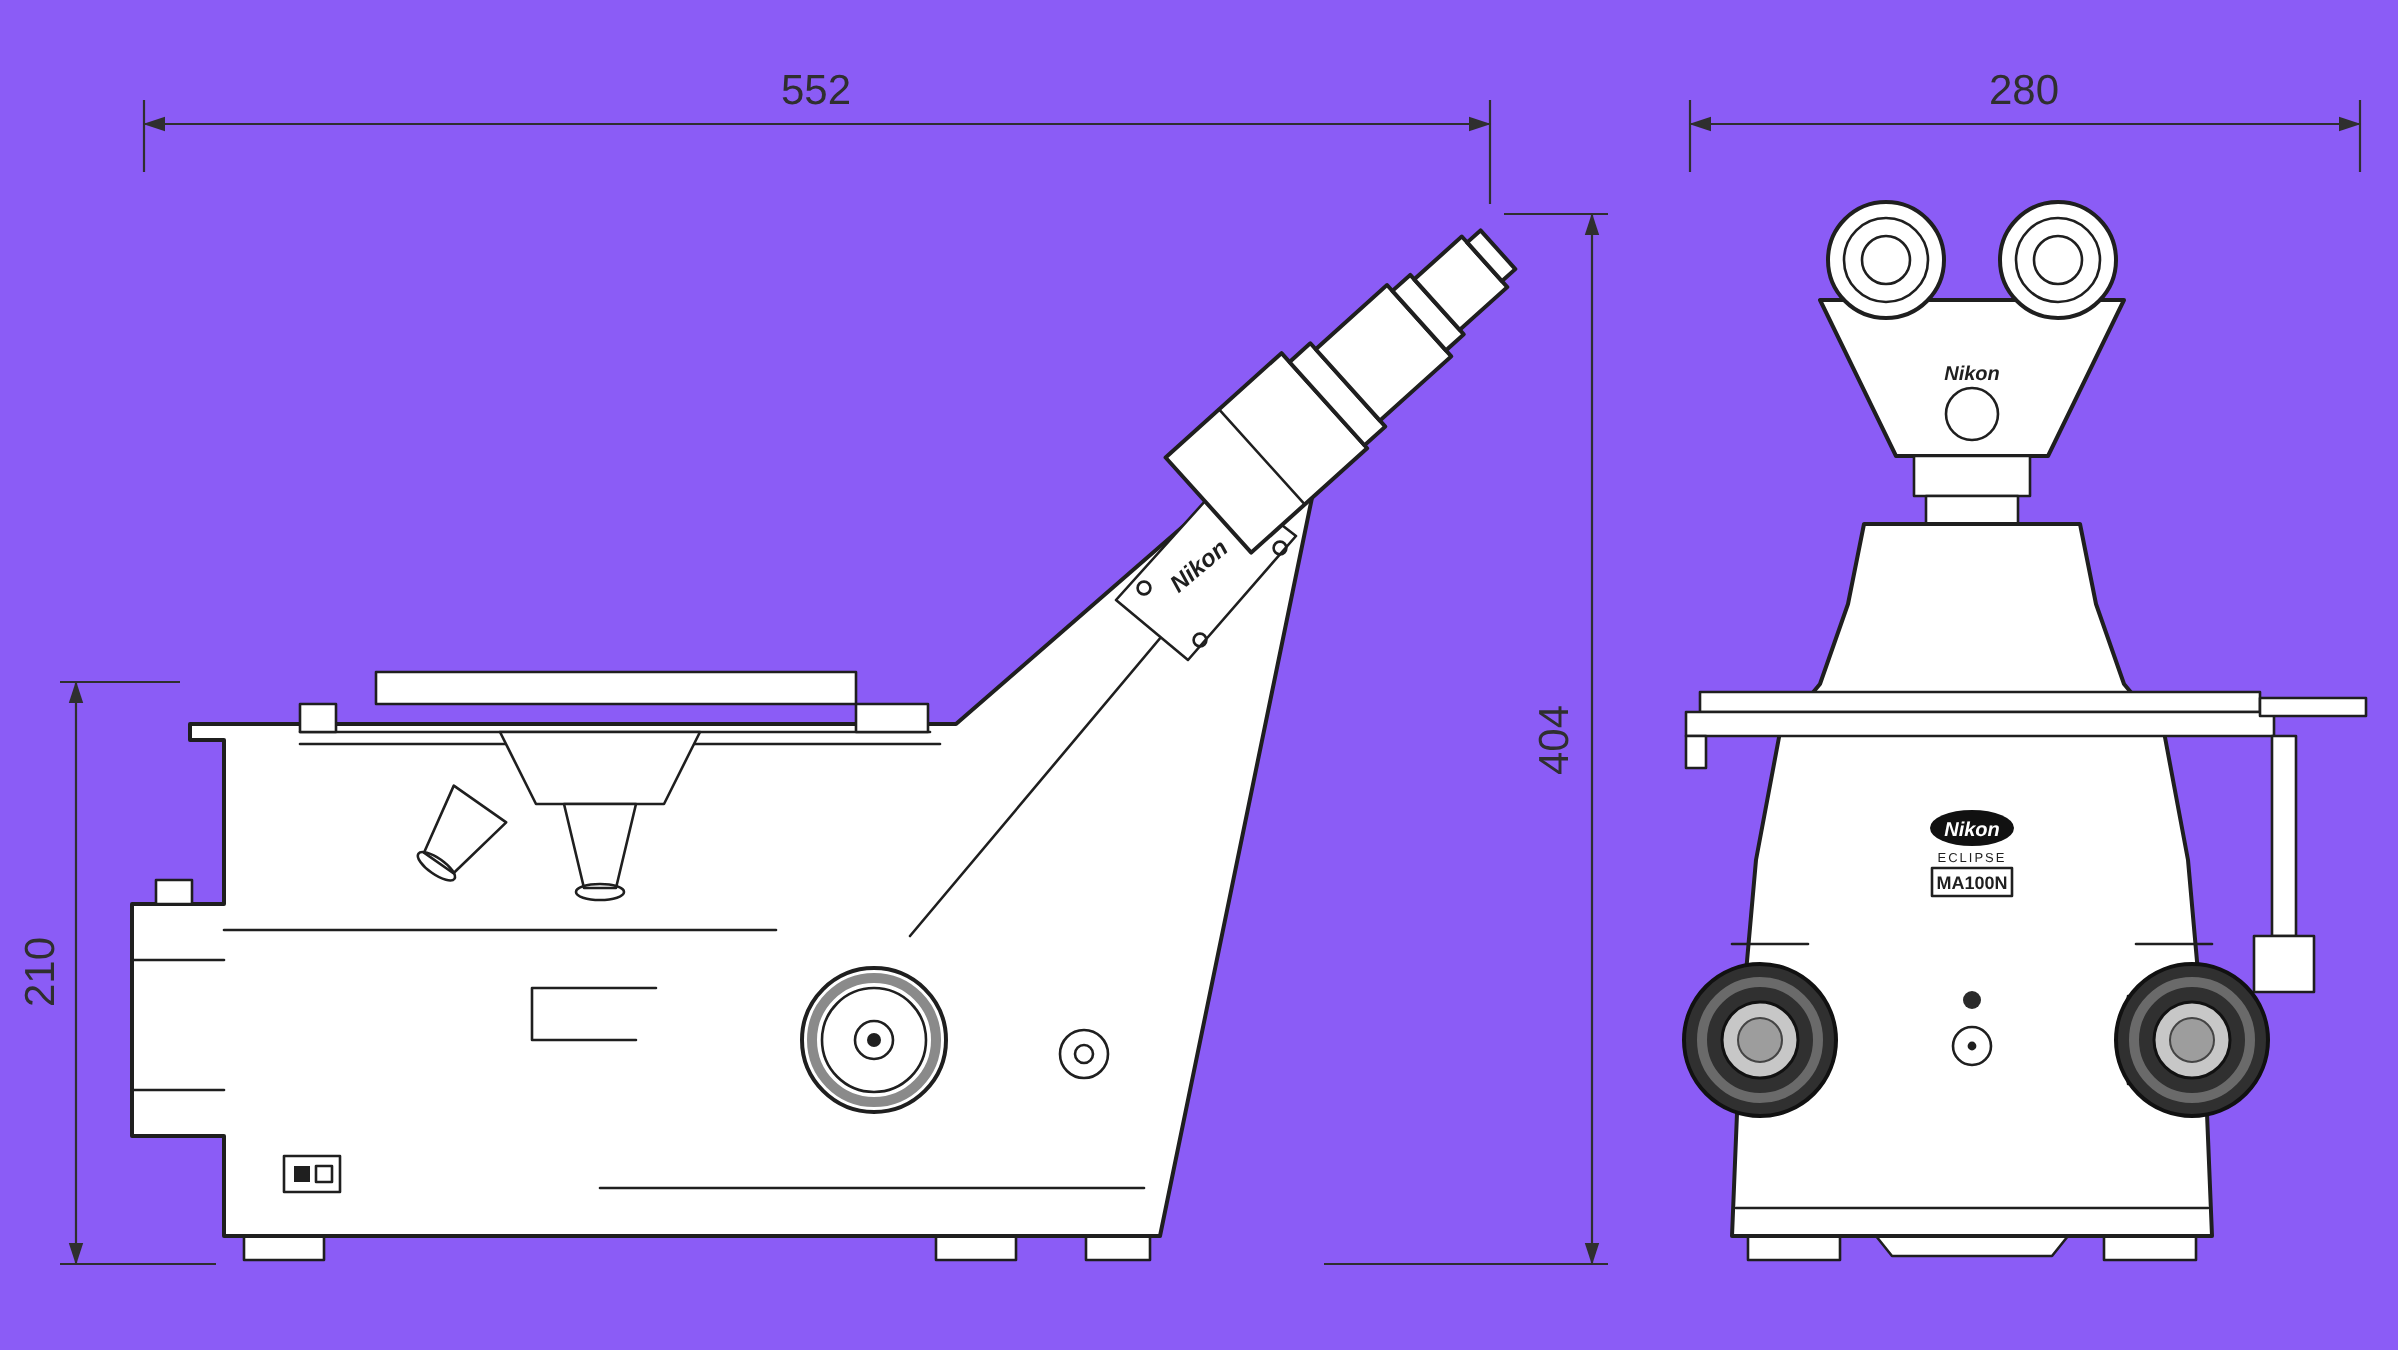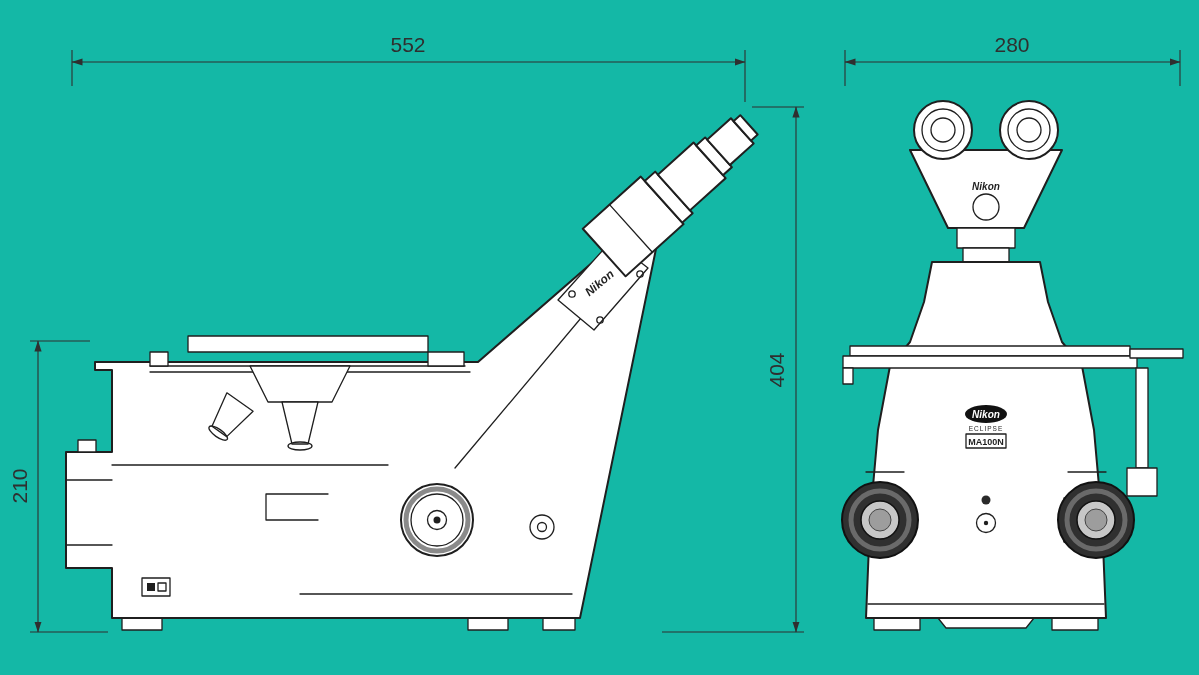--- a/index.html
+++ b/index.html
@@ -1,16 +1,16 @@
 <!DOCTYPE html>
 <html><head>
 <meta charset="utf-8">
 <style>
   html,body{margin:0;padding:0;background:#ffffff;}
-  .stage{position:relative;width:1199px;height:675px;background:#14b8a6;overflow:hidden;}
+  .stage{position:relative;width:1199px;height:675px;background:#8b5cf6;overflow:hidden;}
   svg{position:absolute;left:0;top:0;}
   .dim-text{font-family:"Liberation Sans",sans-serif;font-size:21px;fill:#2f2f2f;}
   .brand{font-family:"Liberation Sans",sans-serif;font-weight:bold;font-style:italic;fill:#1f1f1f;}
   .badge-brand{font-family:"Liberation Sans",sans-serif;font-weight:bold;font-style:italic;fill:#ffffff;}
   .tiny{font-family:"Liberation Sans",sans-serif;fill:#1f1f1f;}
   .ln{fill:none;stroke:#1f1f1f;stroke-width:1.3;stroke-linejoin:round;stroke-linecap:round;}
   .ol{fill:#ffffff;stroke:#1f1f1f;stroke-width:2;stroke-linejoin:round;}
   .fw{fill:#ffffff;stroke:#1f1f1f;stroke-width:1.3;stroke-linejoin:round;}
   .dim{stroke:#2f2f2f;stroke-width:1.1;fill:none;}
 </style>

